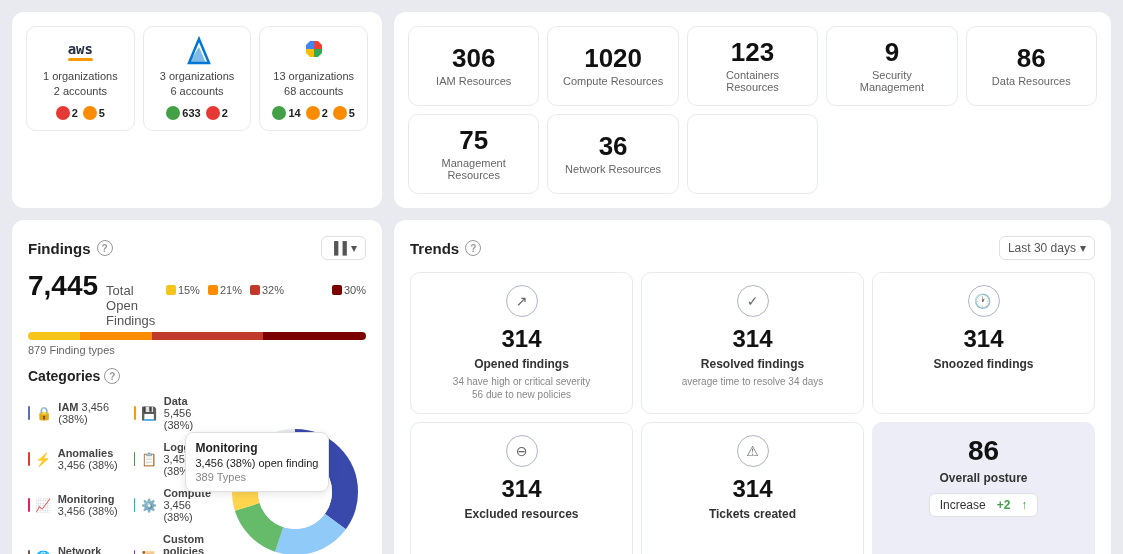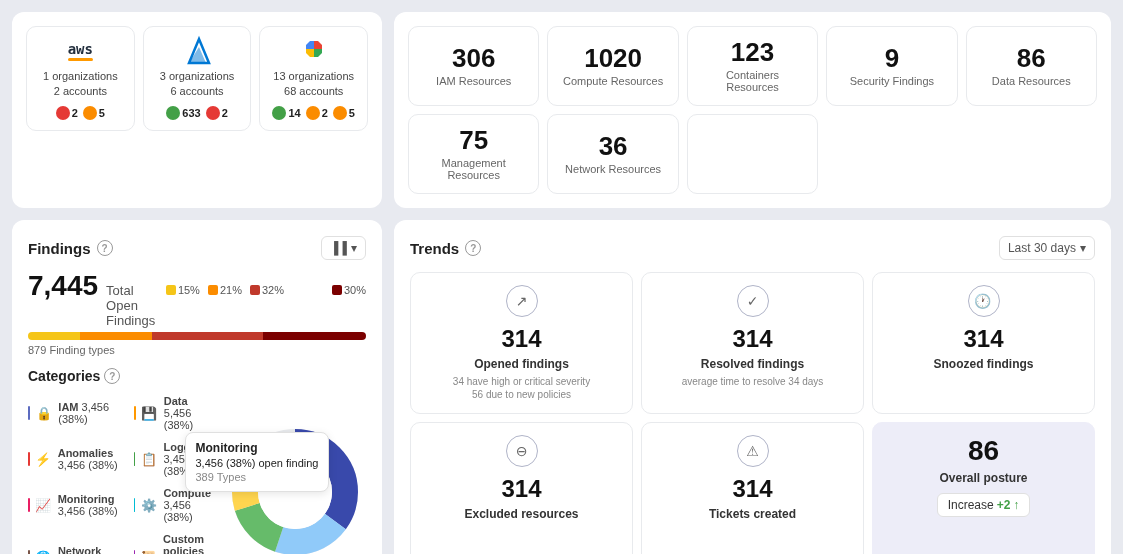--- a/index.html
+++ b/index.html
@@ -340,21 +340,21 @@
       color: #333;
     }
     .trend-sublabel {
       font-size: 10px;
       color: #888;
       line-height: 1.3;
     }
     .increase-badge {
       display: flex;
       align-items: center;
-      gap: 3px;
+      gap: 11px;
       background: #fff;
       border: 1px solid #e0e0e0;
       border-radius: 6px;
       padding: 4px 10px;
       font-size: 12px;
       color: #333;
       margin-top: 4px;
     }
     .increase-value {
       color: #43a047;
@@ -480,21 +480,21 @@
         <div class="resource-card">
     <div class="resource-number">1020</div>
     <div class="resource-label">Compute Resources</div>
   </div>
         <div class="resource-card">
     <div class="resource-number">123</div>
     <div class="resource-label">Containers Resources</div>
   </div>
         <div class="resource-card">
     <div class="resource-number">9</div>
-    <div class="resource-label">Security Findings</div>
+    <div class="resource-label">Security Management</div>
   </div>
         <div class="resource-card">
     <div class="resource-number">86</div>
     <div class="resource-label">Data Resources</div>
   </div>
         <div class="resource-card">
     <div class="resource-number">75</div>
     <div class="resource-label">Management Resources</div>
   </div>
         <div class="resource-card">

